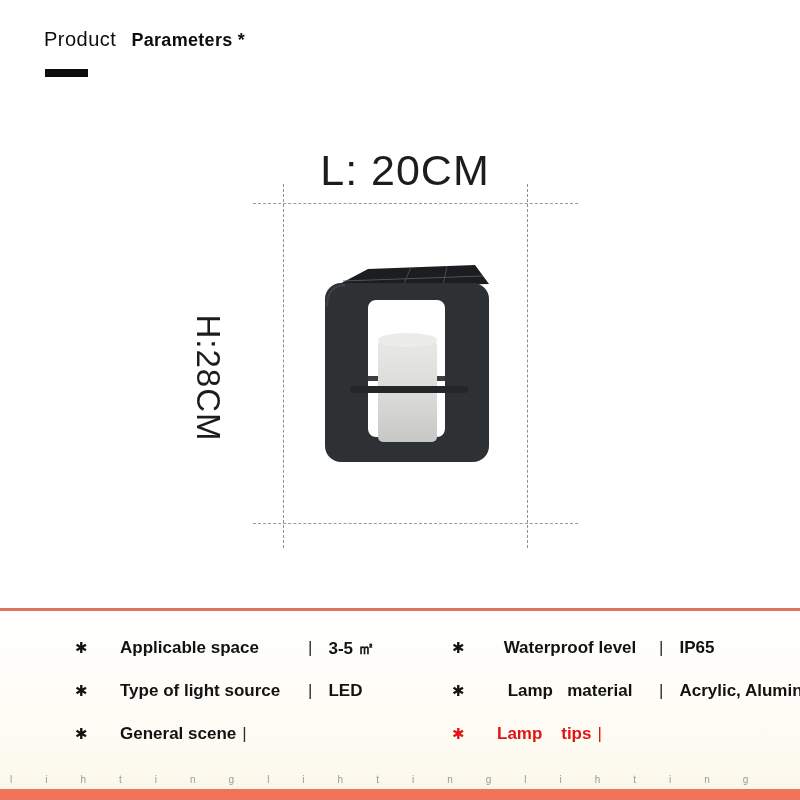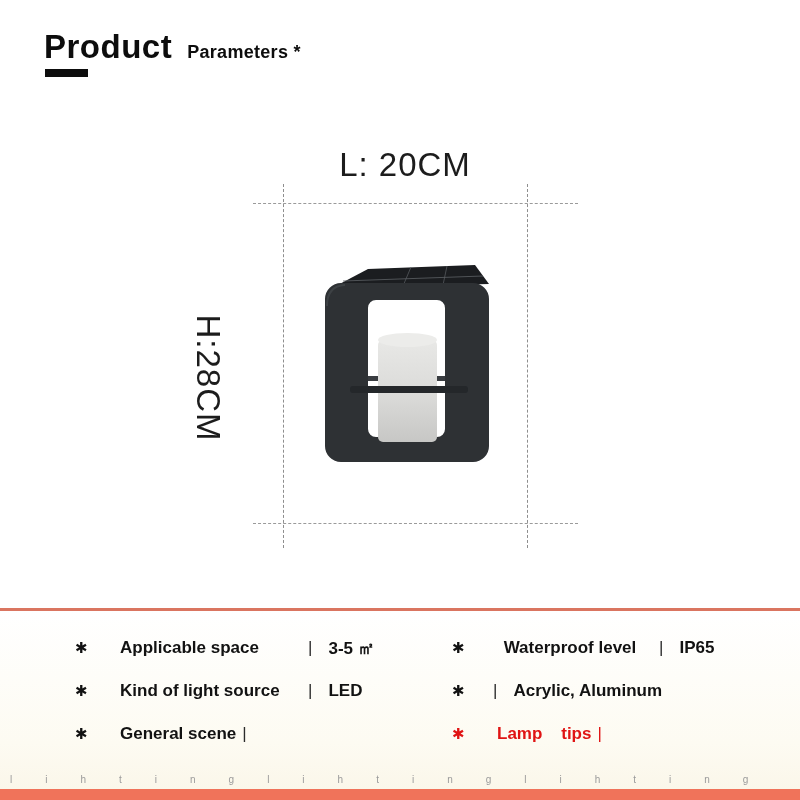--- a/index.html
+++ b/index.html
@@ -4,26 +4,26 @@
 <style>
   html,body{margin:0;padding:0;}
   body{
     width:800px;height:800px;position:relative;overflow:hidden;
     background:#ffffff;
     font-family:"Liberation Sans","DejaVu Sans",sans-serif;
     color:#141414;
   }
   
   .title-row{position:absolute;left:44px;top:28px;display:flex;align-items:baseline;gap:15px;}
-  .title-main{font-size:33px;font-weight:700;letter-spacing:.5px;color:#0d0d0d;}
+  .title-main{font-size:20px;font-weight:400;letter-spacing:.5px;color:#0d0d0d;}
   .title-sub{font-size:18px;font-weight:700;letter-spacing:.3px;color:#0d0d0d;}
   .title-underline{position:absolute;left:45px;top:69px;width:43px;height:8px;background:#0d0d0d;}
   
   .dim-width{position:absolute;left:283px;top:146px;width:244px;text-align:center;
-    font-size:33px;font-weight:400;color:#1c1c1c;letter-spacing:1px;}
+    font-size:43px;font-weight:400;color:#1c1c1c;letter-spacing:1px;}
   .dim-height{position:absolute;left:60px;top:361px;width:300px;height:34px;text-align:center;
     font-size:33px;font-weight:400;color:#1c1c1c;letter-spacing:1px;
     transform:rotate(90deg);transform-origin:center center;}
   
   .guide{position:absolute;}
   .guide.v{width:0;border-left:1px dashed #8e8e8e;}
   .guide.h{height:0;border-top:1px dashed #9a9a9a;}
   .guide-left {left:283px;top:184px;height:364px;}
   .guide-right{left:527px;top:184px;height:364px;}
   .guide-top   {left:253px;top:203px;width:325px;}
@@ -102,40 +102,41 @@
 
 <div class="specs-col specs-left">
   <div class="spec-row">
     <span class="spec-marker">✱</span>
     <span class="spec-label lbl-w168">Applicable space</span>
     <span class="spec-pipe">|</span>
     <span class="spec-value">3-5 ㎡</span>
   </div>
   <div class="spec-row">
     <span class="spec-marker">✱</span>
-    <span class="spec-label lbl-w168">Kind of light source</span>
+    <span class="spec-label lbl-w168">Type of light source</span>
     <span class="spec-pipe">|</span>
     <span class="spec-value">LED</span>
   </div>
   <div class="spec-row">
     <span class="spec-marker">✱</span>
     <span class="spec-label">General scene</span>
     <span class="spec-pipe pipe-tight">|</span>
   </div>
 </div>
 
 <div class="specs-col specs-right">
   <div class="spec-row">
     <span class="spec-marker">✱</span>
     <span class="spec-label lbl-w145">Waterproof level</span>
     <span class="spec-pipe">|</span>
     <span class="spec-value">IP65</span>
   </div>
   <div class="spec-row">
     <span class="spec-marker">✱</span>
+    <span class="spec-label lbl-w145">Lamp   material</span>
     <span class="spec-pipe">|</span>
     <span class="spec-value">Acrylic, Aluminum</span>
   </div>
   <div class="spec-row row-red">
     <span class="spec-marker">✱</span>
     <span class="spec-label">Lamp    tips</span>
     <span class="spec-pipe pipe-tight">|</span>
   </div>
 </div>
 

